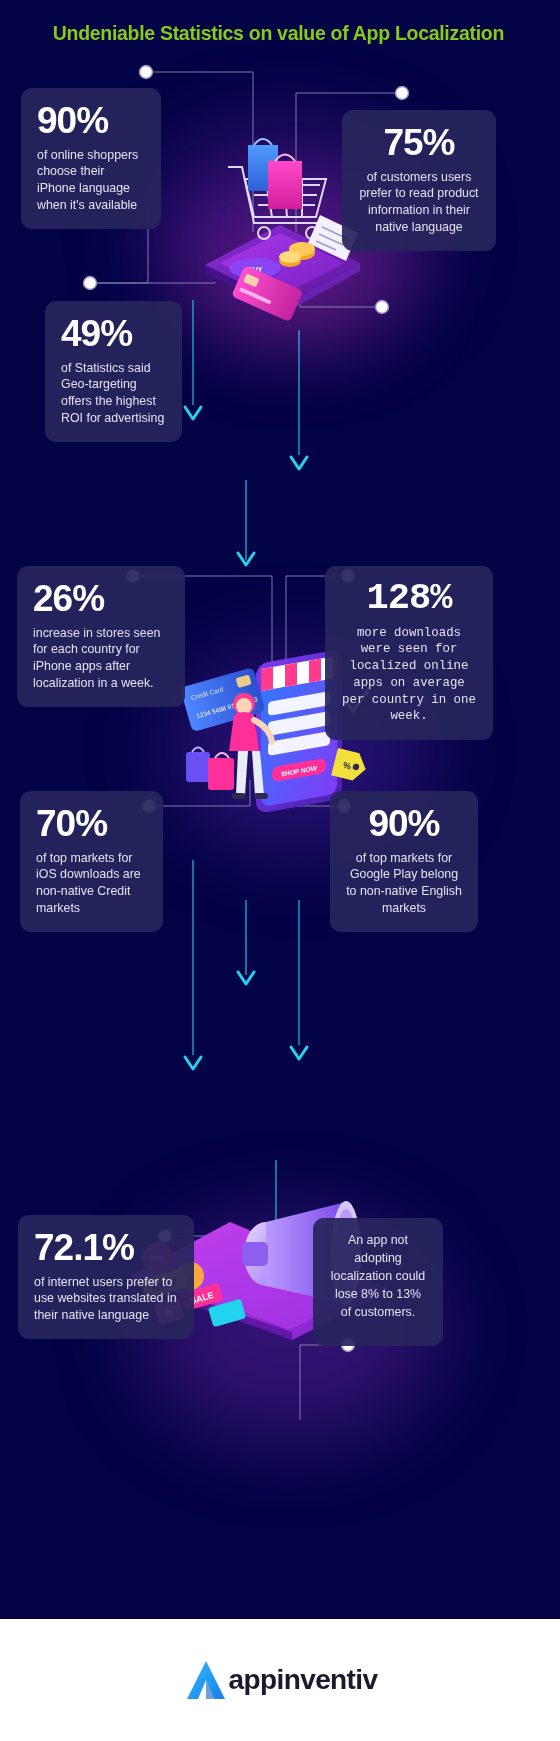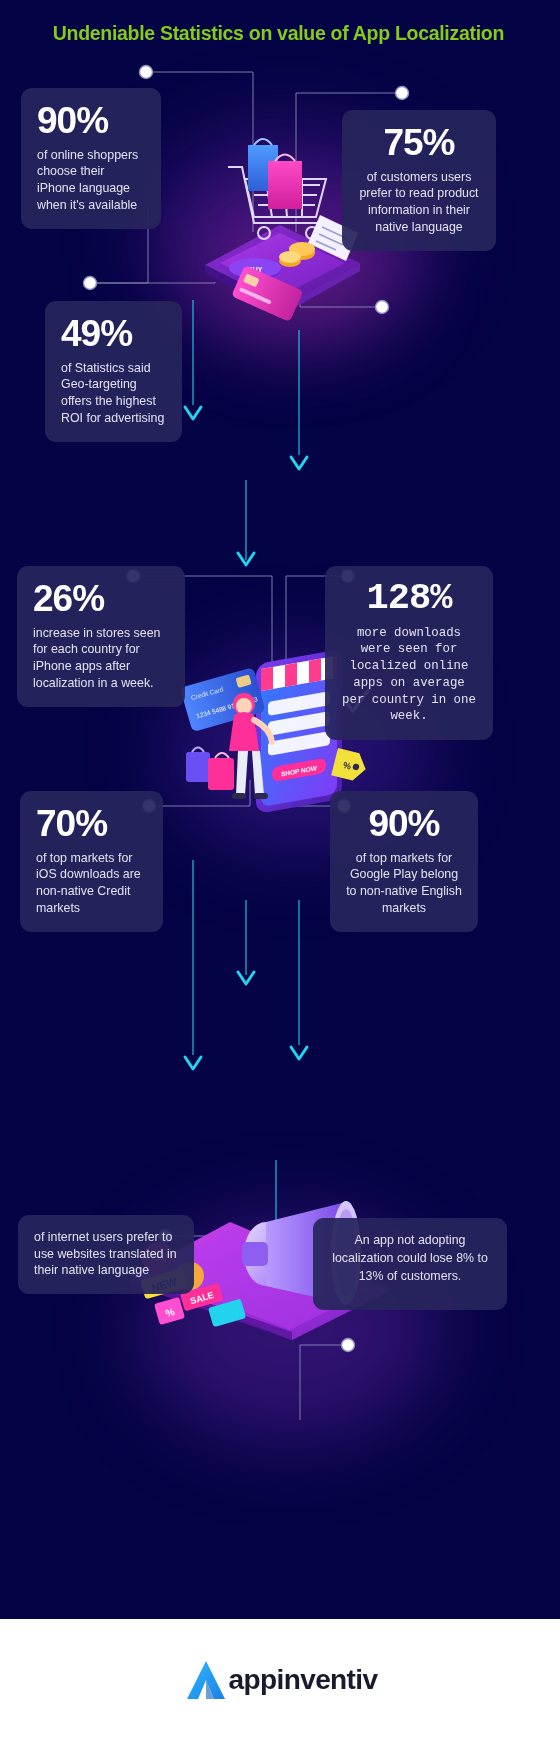--- a/index.html
+++ b/index.html
@@ -377,24 +377,25 @@
     <div class="num">70%</div>
     <div class="desc">of top markets for iOS downloads are non-native Credit markets</div>
   </div>
 
   <div class="card right" style="left:330px;top:791px;width:148px;">
     <div class="num">90%</div>
     <div class="desc">of top markets for Google Play belong to non-native English markets</div>
   </div>
 
   <div class="card left" style="left:18px;top:1215px;width:176px;">
+    <div class="num">72.1%</div>
     <div class="desc">of internet users prefer to use websites translated in their native language</div>
   </div>
 
-  <div class="card right" style="left:313px;top:1218px;width:194px;padding-bottom:24px;">
+  <div class="card right" style="left:313px;top:1218px;width:130px;padding-bottom:24px;">
     <div class="desc plain">An app not adopting localization could lose 8% to 13% of customers.</div>
   </div>
 
 
   <div class="footer">
     <svg width="46" height="46" viewBox="0 0 46 46">
       <defs>
         <linearGradient id="gLogo" x1="0" y1="0" x2="1" y2="1">
           <stop offset="0" stop-color="#2fb8ff"></stop>
             <stop offset="1" stop-color="#1a7fe8"></stop>

